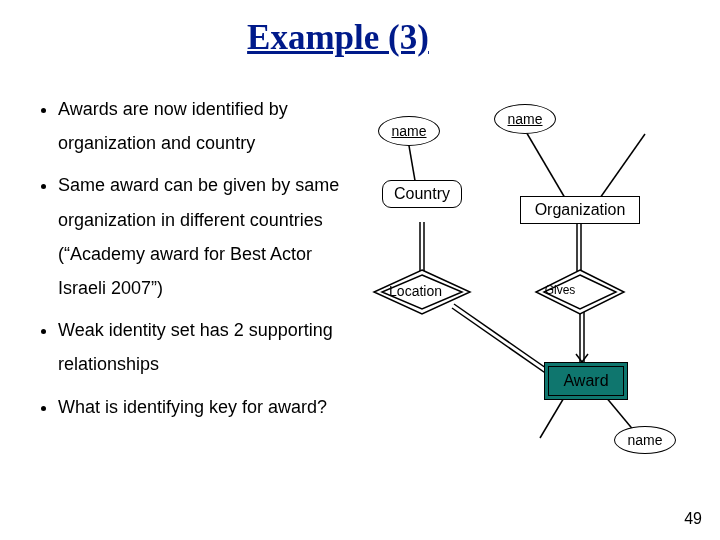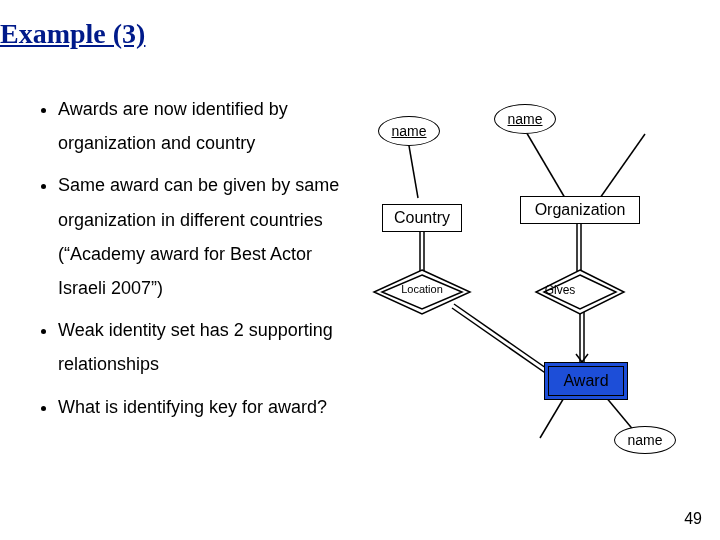--- a/index.html
+++ b/index.html
@@ -11,23 +11,24 @@
     font-family: Arial, Helvetica, sans-serif;
     color: #000;
     position: relative;
     overflow: hidden;
   }
   .title {
     position: absolute;
     top: 18px;
     left: 0;
     width: 676px;
+    text-align: center;
     font-family: "Comic Sans MS", "Comic Sans", cursive;
     font-weight: bold;
-    font-size: 28px;
+    font-size: 35px;
     color: #001a8a;
     text-decoration: underline;
   }
   .bullets {
     position: absolute;
     top: 80px;
     left: 28px;
     width: 340px;
     font-size: 18px;
     line-height: 1.9;
@@ -39,21 +40,21 @@
   .erd * { position: absolute; }
   .entity {
     border: 1.5px solid #000;
     background: #fff;
     text-align: center;
     font-size: 16px;
     padding: 4px 0;
   }
   .weak-entity-outer {
     border: 1.5px solid #000;
-    background: #1d4ed8;
+    background: #0f766e;
   }
   .weak-entity-inner {
     border: 1.5px solid #000;
     position: absolute;
     top: 3px; left: 3px; right: 3px; bottom: 3px;
     text-align: center;
     font-size: 16px;
     display: flex;
     align-items: center;
     justify-content: center;
@@ -127,25 +128,25 @@
     <polygon points="580,195 616,212 580,229 544,212" fill="none" stroke="#000" stroke-width="1.5"></polygon>
   </svg>
 
   <div class="attr" style="left:378px; top:36px; width:60px; height:28px;">
     <span class="key">name</span>
   </div>
   <div class="attr" style="left:494px; top:24px; width:60px; height:28px;">
     <span class="key">name</span>
   </div>
 
-  <div class="entity" style="left:382px; top:124px; width:78px;">Country</div>
+  <div class="entity" style="left:382px; top:100px; width:78px;border-radius:9px;">Country</div>
 
   <div class="entity" style="left:520px; top:116px; width:118px;">Organization</div>
 
-  <div style="left:394px; top:203px; width:56px; text-align:center; font-size:11px;">Location</div>
+  <div style="left:386px; top:203px; width:56px; text-align:right; font-size:14px;">Location</div>
   <div style="left:538px; top:203px; width:44px; text-align:center; font-size:12px;">Gives</div>
 
   <div class="weak-entity-outer" style="left:544px; top:282px; width:82px; height:36px;">
     <div class="weak-entity-inner">Award</div>
   </div>
 
   <div class="attr" style="left:614px; top:346px; width:60px; height:26px;">
     <span>name</span>
   </div>
 

